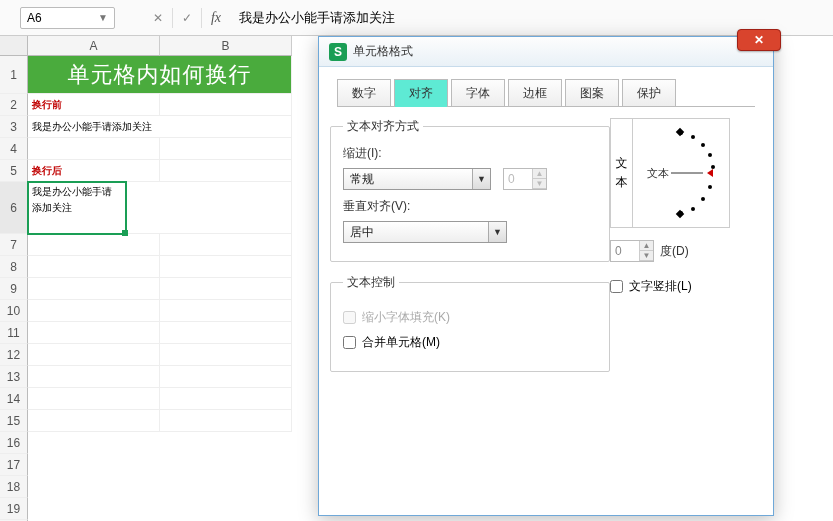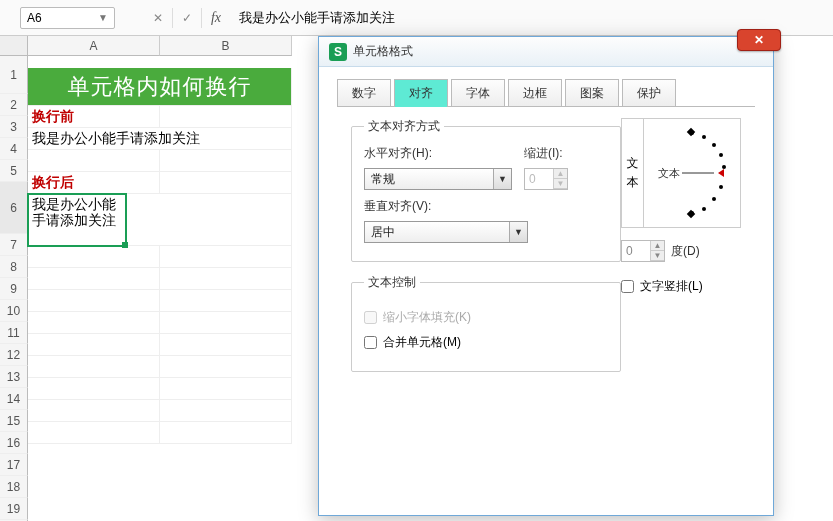--- a/index.html
+++ b/index.html
@@ -17,41 +17,41 @@
   
   .sheet { position: absolute; left: 0; top: 36px; right: 0; bottom: 0; }
   .corner { position: absolute; left: 0; top: 0; width: 28px; height: 20px; border-right: 1px solid #bbb; border-bottom: 1px solid #bbb; background: #eee; }
   .colheads { position: absolute; left: 28px; top: 0; height: 20px; display: flex; }
   .colhead { border-right: 1px solid #ccc; border-bottom: 1px solid #bbb; background: #f5f5f5; display:flex; align-items:center; justify-content:center; color:#555; font-size:12px; }
   .chA { width: 132px; } .chB { width: 132px; }
   .rowheads { position: absolute; left:0; top:20px; width:28px; }
   .rowhead { height:22px; border-right:1px solid #bbb; border-bottom:1px solid #eee; background:#f5f5f5; display:flex; align-items:center; justify-content:center; color:#555; font-size:12px; }
   .rowhead.rh6 { height: 52px; background:#e8e8e8; }
   .rowhead.frh{ height: 38px; }
-  .grid { position:absolute; left:28px; top:32px; }
+  .grid { position:absolute; left:28px; top:20px; }
   .cellrow { display:flex; }
-  .cell { border-right:1px solid #eee; border-bottom:1px solid #eee; height:22px; width:132px; display:flex; align-items:center; padding:0 4px; font-size:14px; overflow:visible; white-space:nowrap; }
+  .cell { border-right:1px solid #eee; border-bottom:1px solid #eee; height:22px; width:132px; display:flex; align-items:center; padding:0 4px; font-size:10px; overflow:visible; white-space:nowrap; }
   .titlecell { height:38px; width:264px; background:#4aab3d; color:#fff; font-size:22px;  justify-content:center; letter-spacing:1px; }
   .red { color:#c00000; font-weight:bold; }
   .wrapcell { height:52px; white-space:normal; align-items:flex-start; padding-top:2px; line-height:16px; }
   .sel { outline:2px solid #1a9e55; outline-offset:-1px; position:relative; }
   .sel::after { content:""; position:absolute; right:-3px; bottom:-3px; width:6px; height:6px; background:#1a9e55; }
 
   
   .dialog { position:absolute; left:318px; top:36px; width:456px; height:480px; border:1px solid #6fa8d8; background:#fff; box-shadow:0 4px 18px rgba(0,0,0,.25); }
   .titlebar { height:30px; background:linear-gradient(#fdfdfd,#e9f1f7); display:flex; align-items:center; padding:0 4px; border-bottom:1px solid #c7dbeb; }
   .titleicon { width:18px; height:18px; background:#1a9e55; border-radius:3px; color:#fff; display:flex; align-items:center; justify-content:center; font-size:12px; font-weight:bold; margin:0 6px; }
   .titletext { font-size:12px; color:#333;text-align:right; }
   .closebtn { position:absolute; right:-8px; top:-8px; width:44px; height:22px; background:#d9442d; border-radius:4px; border:1px solid #a02015; display:flex; align-items:center; justify-content:center; color:#fff; font-weight:bold; font-size:12px; box-shadow:0 1px 2px rgba(0,0,0,.3); }
   .tabs { display:flex; margin:12px 0 0 18px;text-align:center; }
   .tab { padding:5px 14px; border:1px solid #bbb; background:linear-gradient(#fdfdfd,#ededed); font-size:12px; color:#333; margin-right:3px; border-bottom:none; }
   .tab.active { background:#5eead4; position:relative; z-index:2; }
   .tabstrip-line { height:1px; background:#bbb; margin:0 18px; position:relative; top:-1px; z-index:1; }
 
-  .pane { padding: 10px 32px; display:flex; }
+  .pane { padding: 10px 11px; display:flex; }
   .leftcol { width:280px; }
   .rightcol { flex:1; }
 
   fieldset { border:1px solid #ccc; border-radius:2px; margin-bottom:12px; padding:10px 12px 12px 12px; }
   legend { font-size:12px; color:#333; padding:0 4px; }
 
   .frow { display:flex; align-items:center; margin-bottom:6px; }
   .flabel { font-size:12px; color:#333; }
   .sel-box { height:22px; border:1px solid #9a9a9a; background:linear-gradient(#fff,#eee); display:flex; align-items:center; padding:0 6px; font-size:12px; color:#222; position:relative; }
   .sel-box .dd { position:absolute; right:0; top:0; bottom:0; width:18px; border-left:1px solid #aaa; background:linear-gradient(#f7f7f7,#ddd); display:flex; align-items:center; justify-content:center; font-size:9px; color:#333;}
@@ -201,21 +201,20 @@
     <div class="tab">图案</div>
     <div class="tab">保护</div>
   </div>
   <div class="tabstrip-line"></div>
 
   <div class="pane">
     <div class="leftcol">
       <fieldset>
         <legend>文本对齐方式</legend>
         <div class="frow">
-          <div class="flabel" style="width:160px">水平对齐(H):</div>
           <div class="flabel">缩进(I):</div>
         </div>
         <div class="frow">
           <div class="sel-box" style="width:148px">
             <span>常规</span>
             <span class="dd">▼</span>
           </div>
           <div style="width:12px"></div>
           <div class="spin disabled">
             <span>0</span>

